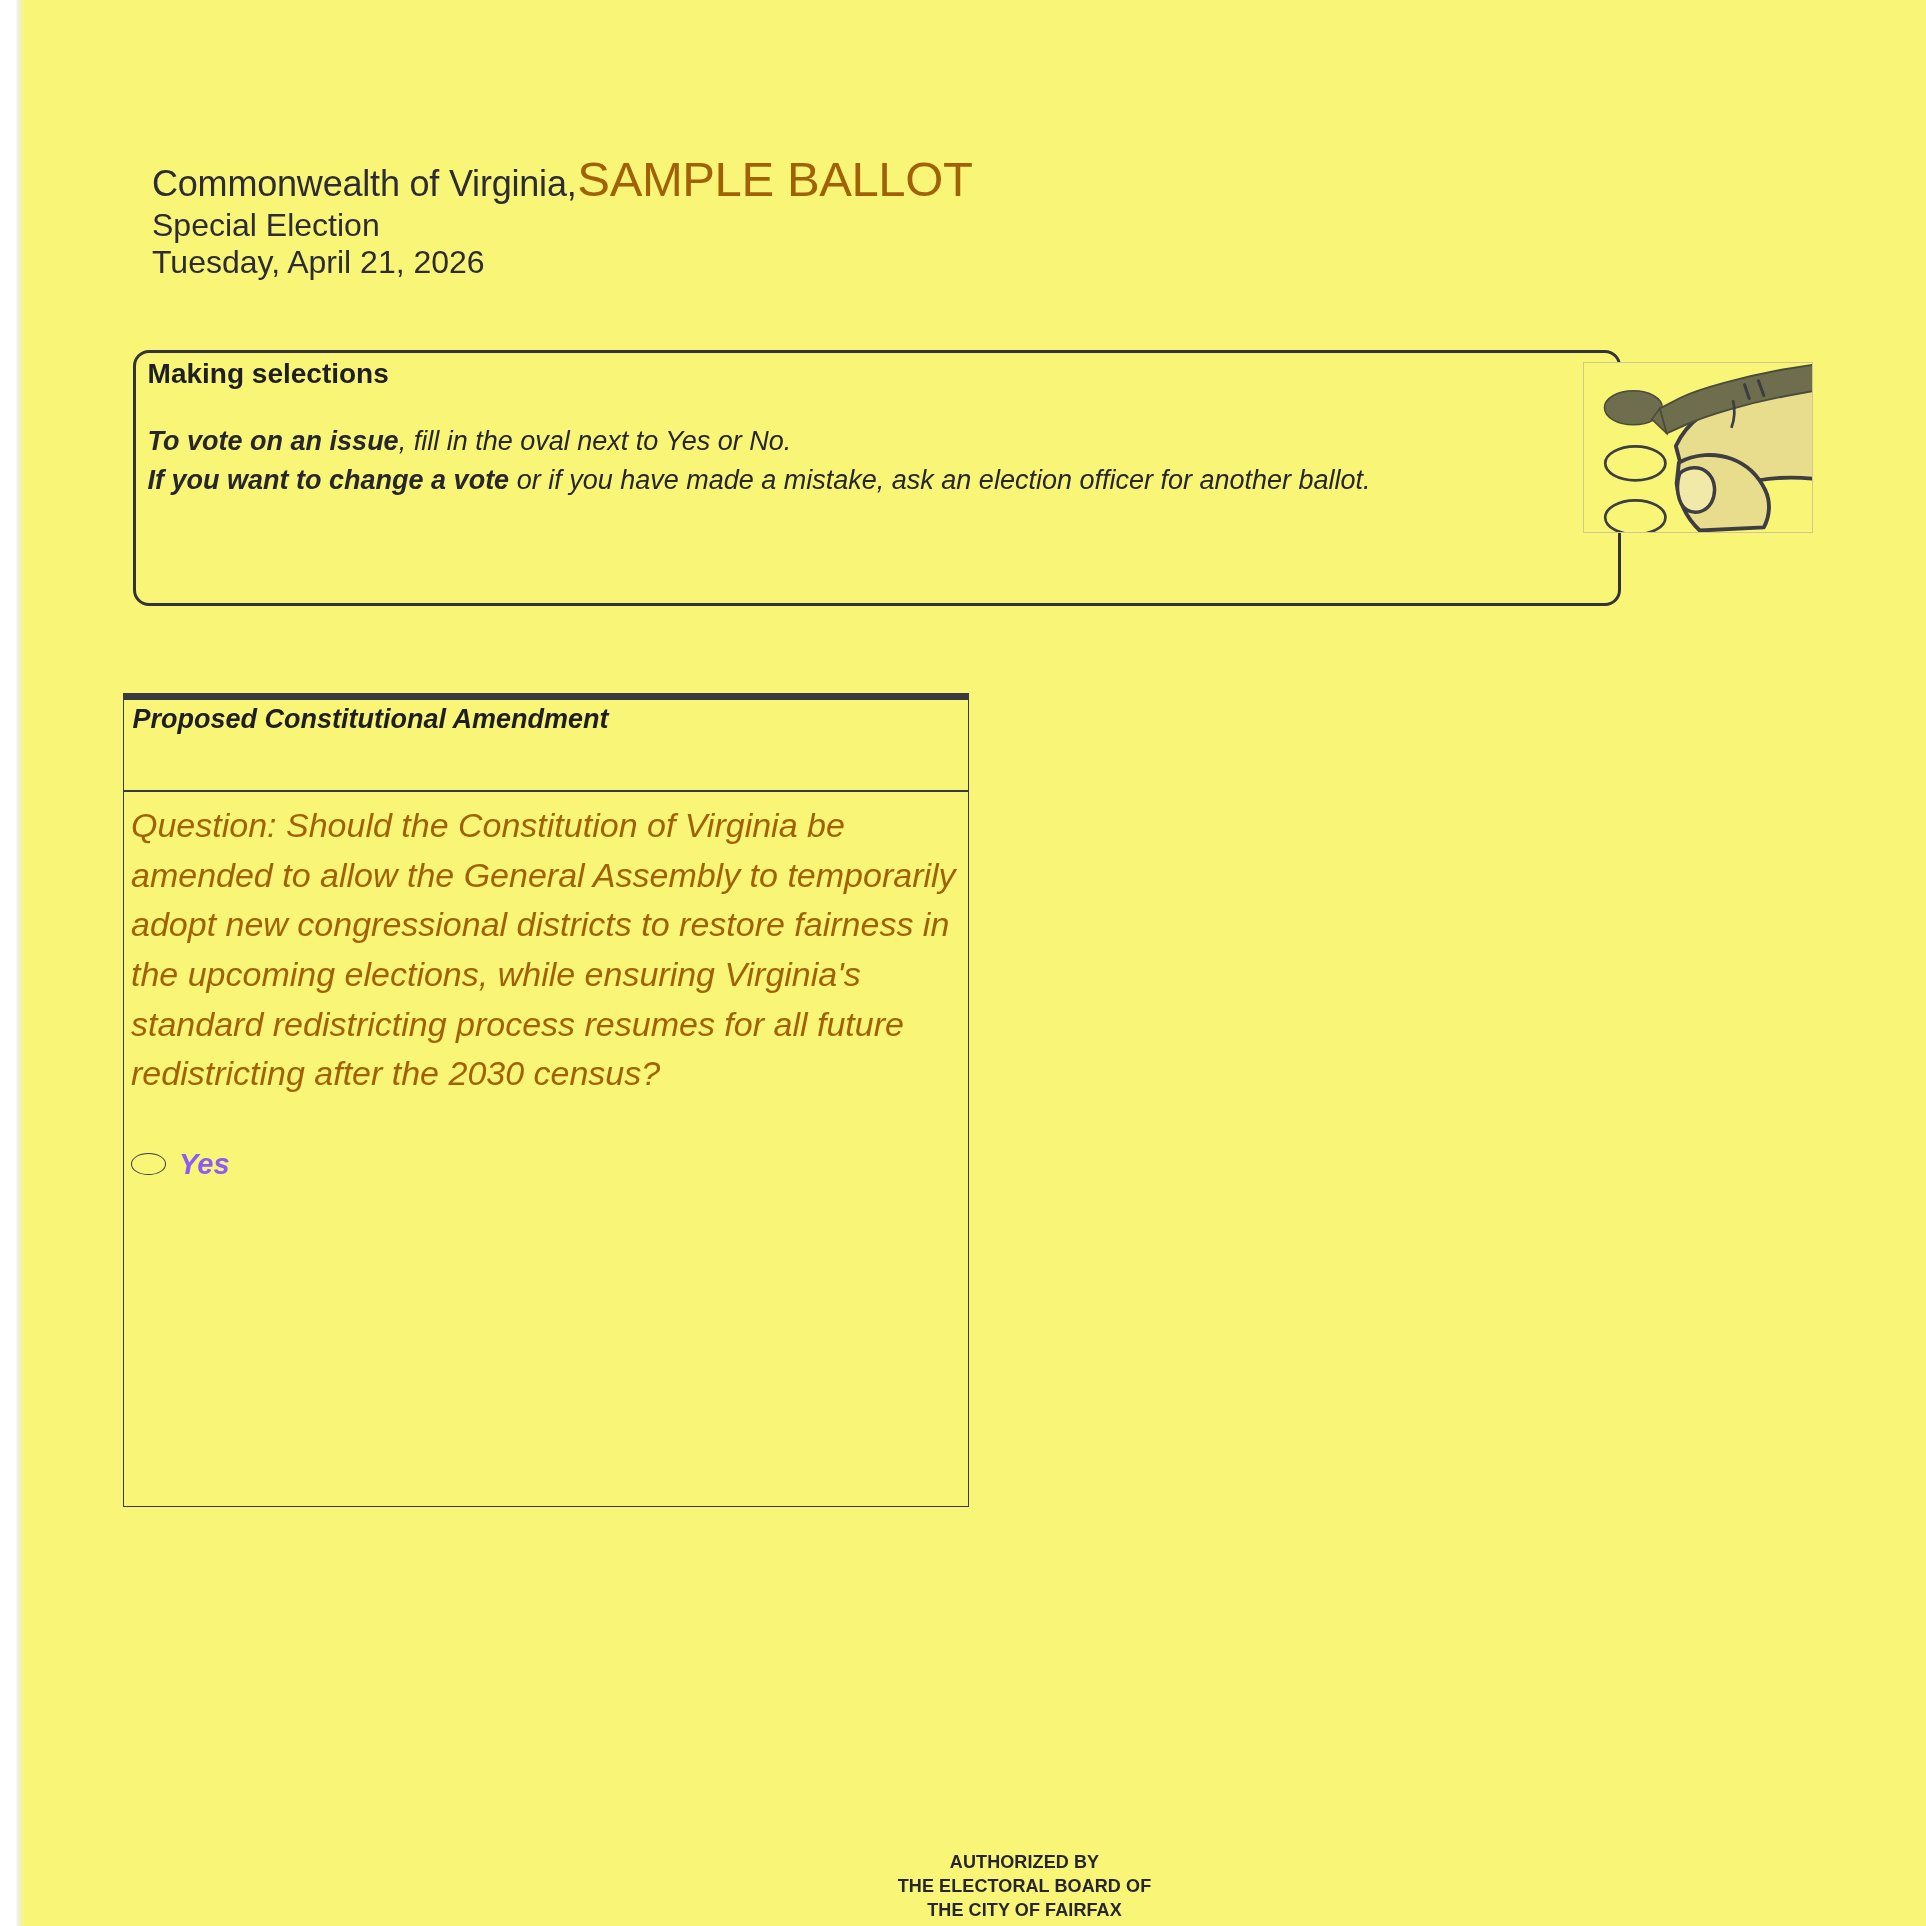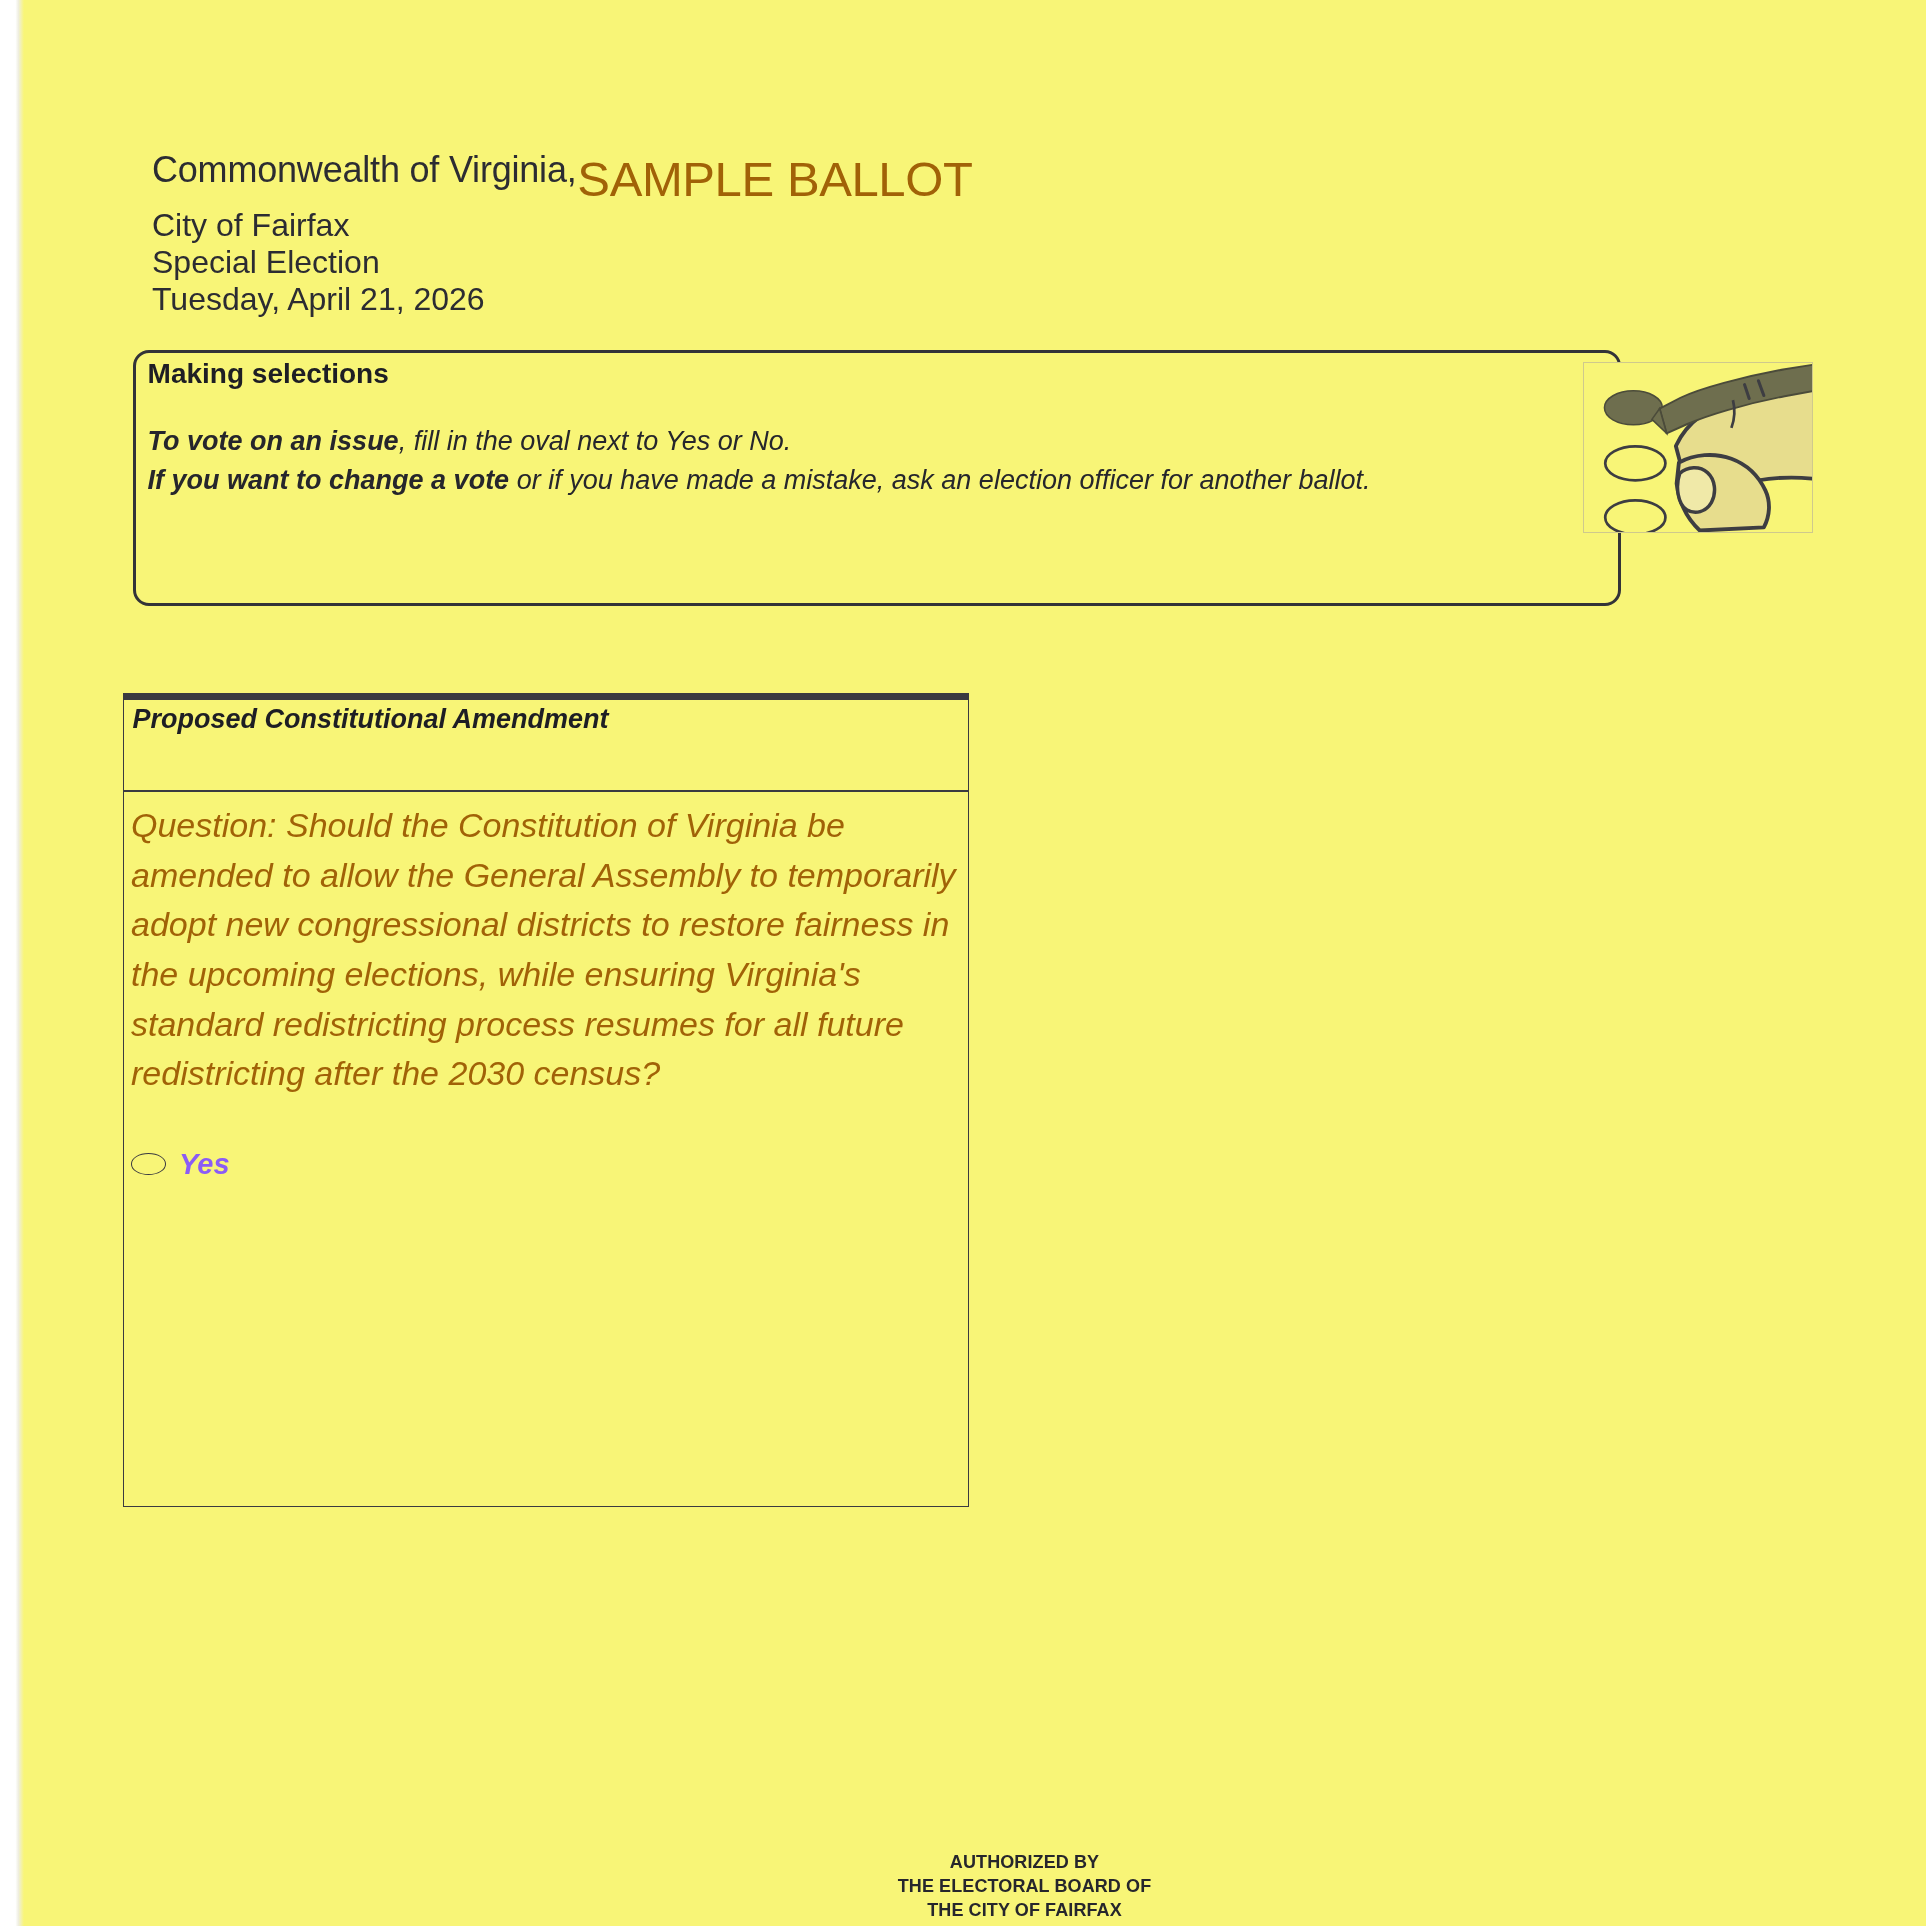--- a/index.html
+++ b/index.html
@@ -34,21 +34,21 @@
 
   
   #header-block {
     position: absolute;
     left: 152px;
     top: 149px;
     width: 1618px;
   }
   .title-row {
     display: flex;
-    align-items: flex-start;
+    align-items: flex-end;
     white-space: nowrap;
     margin-bottom: 1.5px;
   }
   .jurisdiction-line {
     font-size: 36px;
     color: #2c2c32;
     letter-spacing: -0.2px;
   }
   .sample-ballot-title {
     font-size: 49px;
@@ -196,21 +196,20 @@
 
 <div id="ballot-page">
 
   <div class="scan-edge-left"></div>
 
   <div id="header-block">
     <div class="title-row">
       <span class="jurisdiction-line">Commonwealth of Virginia,</span>
       <span class="sample-ballot-title">SAMPLE BALLOT</span>
     </div>
-    <div class="header-sub">City of Fairfax</div>
     <div class="header-sub">Special Election</div>
     <div class="header-sub">Tuesday, April 21, 2026</div>
   </div>
 
   <div id="instruction-box">
     <div id="instructions-heading">Making selections</div>
 
     <div id="instructions-body">
       <p><span class="b">To vote on an issue</span><span>, fill in the oval next to Yes or No.</span></p>
       <p><span class="b">If you want to change a vote</span><span> or if you have made a mistake, ask an election officer for another ballot.</span></p>

